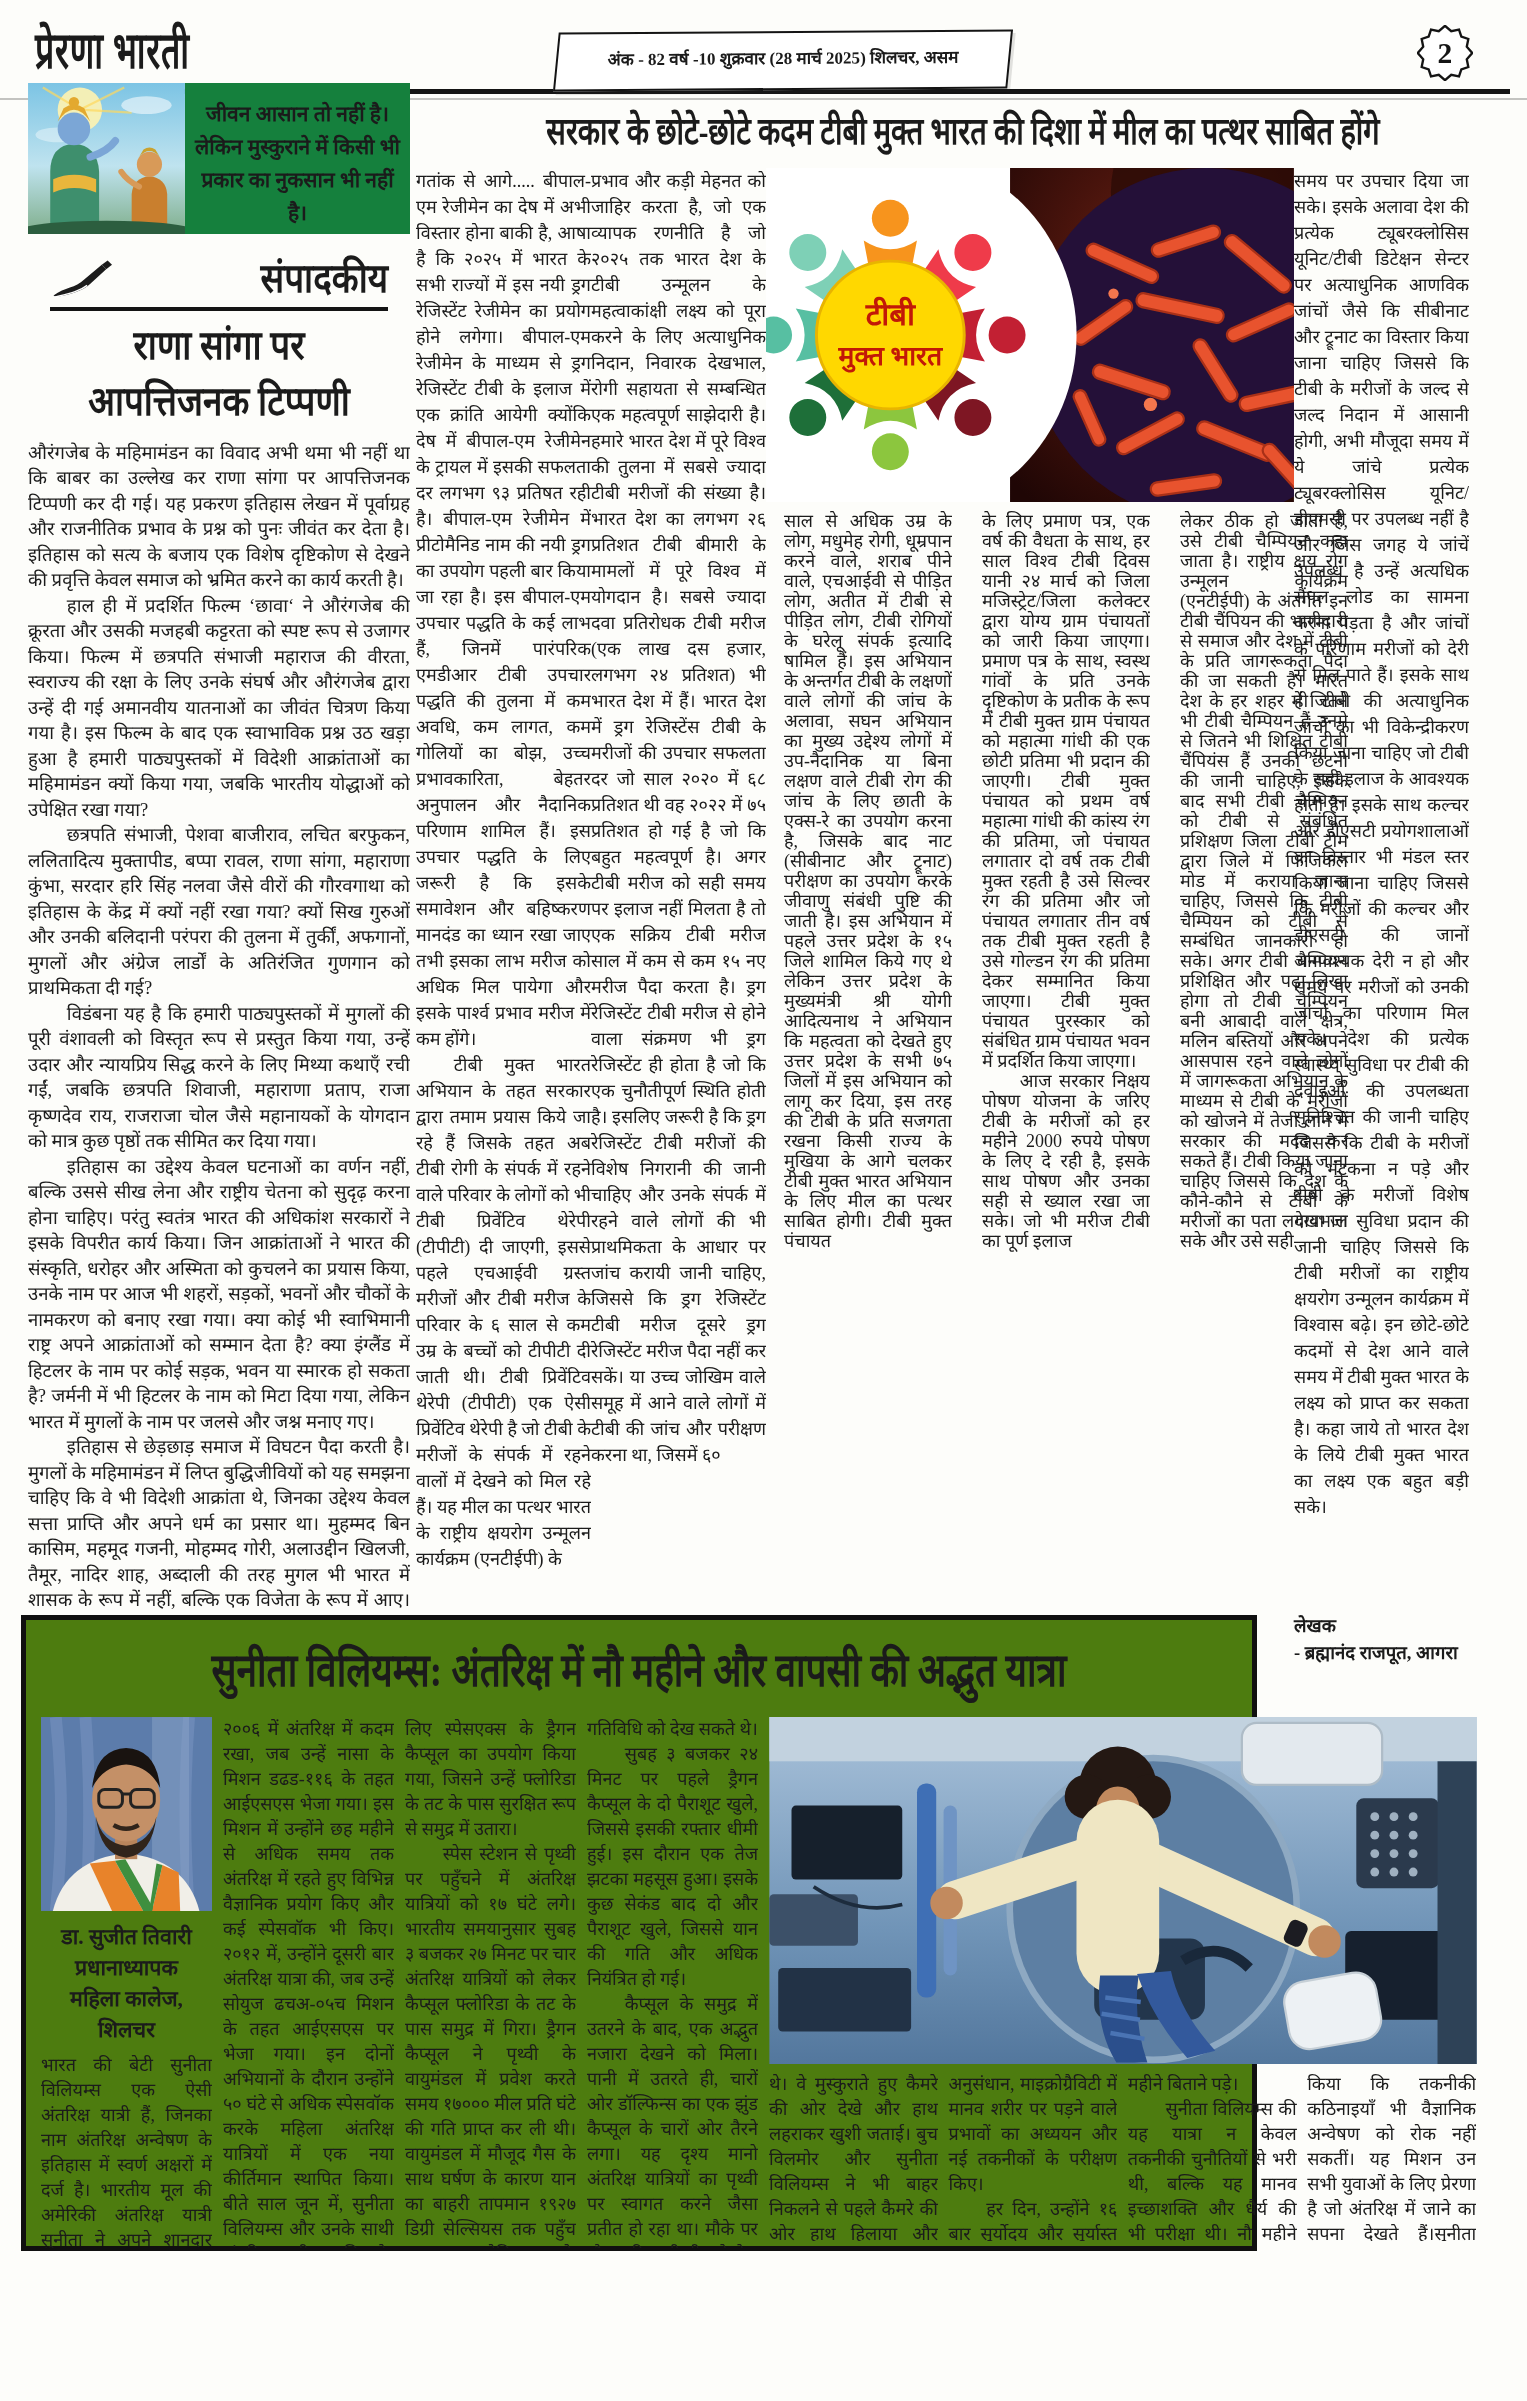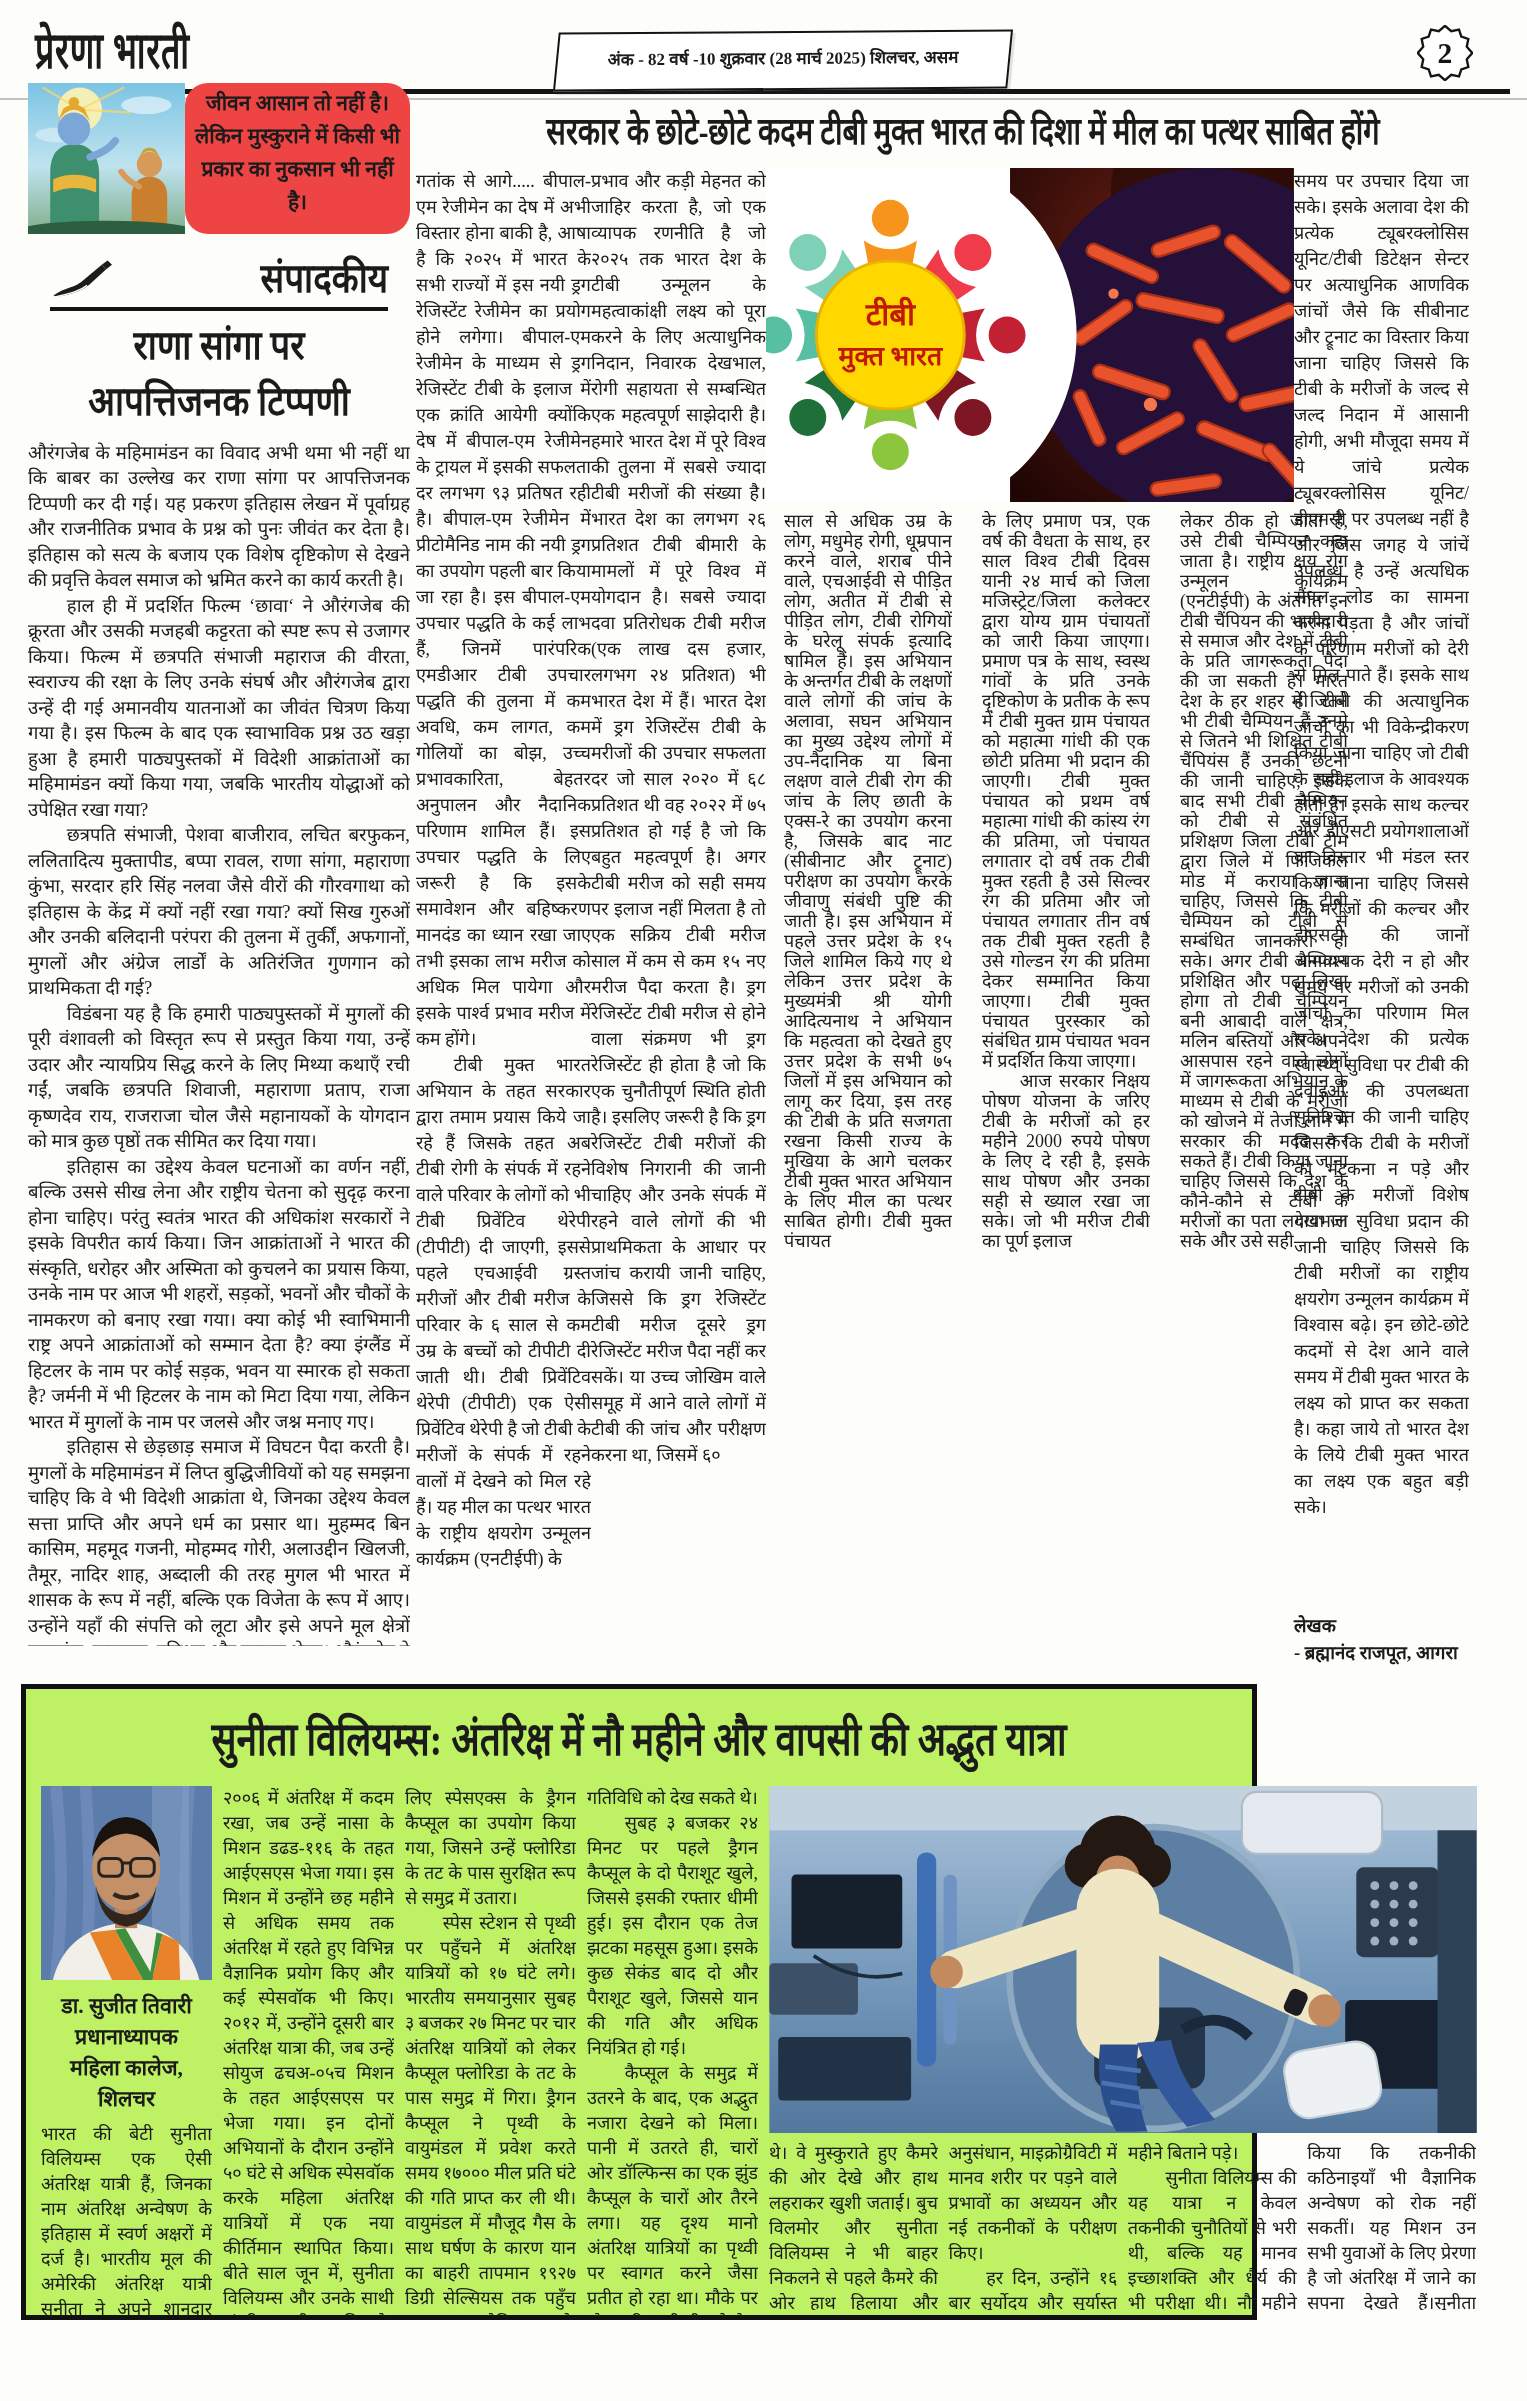--- a/index.html
+++ b/index.html
@@ -19,21 +19,21 @@
   
   .np{ text-align:justify; }
   .np p{margin:0;}
   .np p + p{text-indent:2.1em;}
   .col{overflow:hidden;}
 
   
   .edit-wrap{position:absolute;left:28px;top:83px;width:382px;height:1579px;}
   .quote-row{display:flex;height:151px;}
   .quote-img{width:157px;height:151px;flex:none;}
-  .quote-box{flex:1;background:#ef4444;display:flex;align-items:flex-start;justify-content:center;padding:4.4px 7.4px;border-radius:23px;}
+  .quote-box{flex:1;background:#15803d;display:flex;align-items:flex-end;justify-content:center;padding:4.4px 7.4px;}
   .quote-box .tx{font-size:21px;font-weight:bold;line-height:33px;text-align:center;}
   .edit-label{display:flex;align-items:flex-end;justify-content:space-between;gap:10.4px;margin-top:19px;
               border-bottom:4.4px solid #141414;padding-bottom:7.4px;margin-left:22px;margin-right:22px;}
   .edit-label .tx{font-size:35px;font-weight:bold;transform:scaleY(1.15);}
   .edit-head{margin-top:13.3px;text-align:center;font-weight:bold;font-size:35px;line-height:49px;transform:scaleY(1.15);}
   .edit-body{margin-top:18px;height:1205px;font-size:18.5px;line-height:25.5px;overflow:hidden;}
 
   
   .tb-wrap{position:absolute;left:416px;top:104px;width:1094px;height:1562px;}
   .tb-head{font-size:29px;font-weight:bold;text-align:center;white-space:nowrap;
@@ -42,22 +42,22 @@
   .tb-col{width:175px;flex:none;font-size:18px;line-height:26px;}
   .tb-mid{width:528px;flex:none;display:flex;flex-direction:column;}
   .tb-photo{width:528px;height:334px;flex:none;}
   .tb-mid-cols{display:flex;gap:12px;margin-top:9px;height:1153px;}
   .tb-mid-col{width:168px;flex:none;font-size:18px;line-height:20px;margin-left:18px;}
   .tb-col6{display:flex;flex-direction:column;}
   .tb-col6 .flow{flex:1;overflow:hidden;}
   .tb-byline{flex:none;padding-top:7.4px;font-weight:bold;font-size:18.5px;line-height:27px;text-align:left;}
 
   
-  .sw-box{position:absolute;left:21px;top:1684px;width:1236px;height:636px;border:5.2px solid #101010;
-          background:#bef264;box-sizing:border-box;padding:7.4px 15px 10.4px 15px;}
+  .sw-box{position:absolute;left:21px;top:1615px;width:1236px;height:636px;border:5.2px solid #101010;
+          background:#4d7c0f;box-sizing:border-box;padding:7.4px 15px 10.4px 15px;}
   .sw-head{font-size:37px;font-weight:bold;text-align:center;white-space:nowrap;
            transform:scaleY(1.25);transform-origin:center top;margin-top:9px;}
   .sw-body{display:flex;gap:11px;margin-top:30px;height:531px;}
   .sw-col{width:171px;flex:none;font-size:18px;line-height:25px;}
   .sw-author{display:flex;flex-direction:column;}
   .sw-author-photo{width:171px;height:194px;flex:none;}
   .sw-author-name{margin:10.4px 0 7.4px 0;text-align:center;font-weight:bold;font-size:21.4px;line-height:31px;flex:none;}
   .sw-author-text{flex:1;overflow:hidden;}
   .sw-right{width:708px;flex:none;display:flex;flex-direction:column;}
   .sw-photo{width:708px;height:347px;flex:none;}

